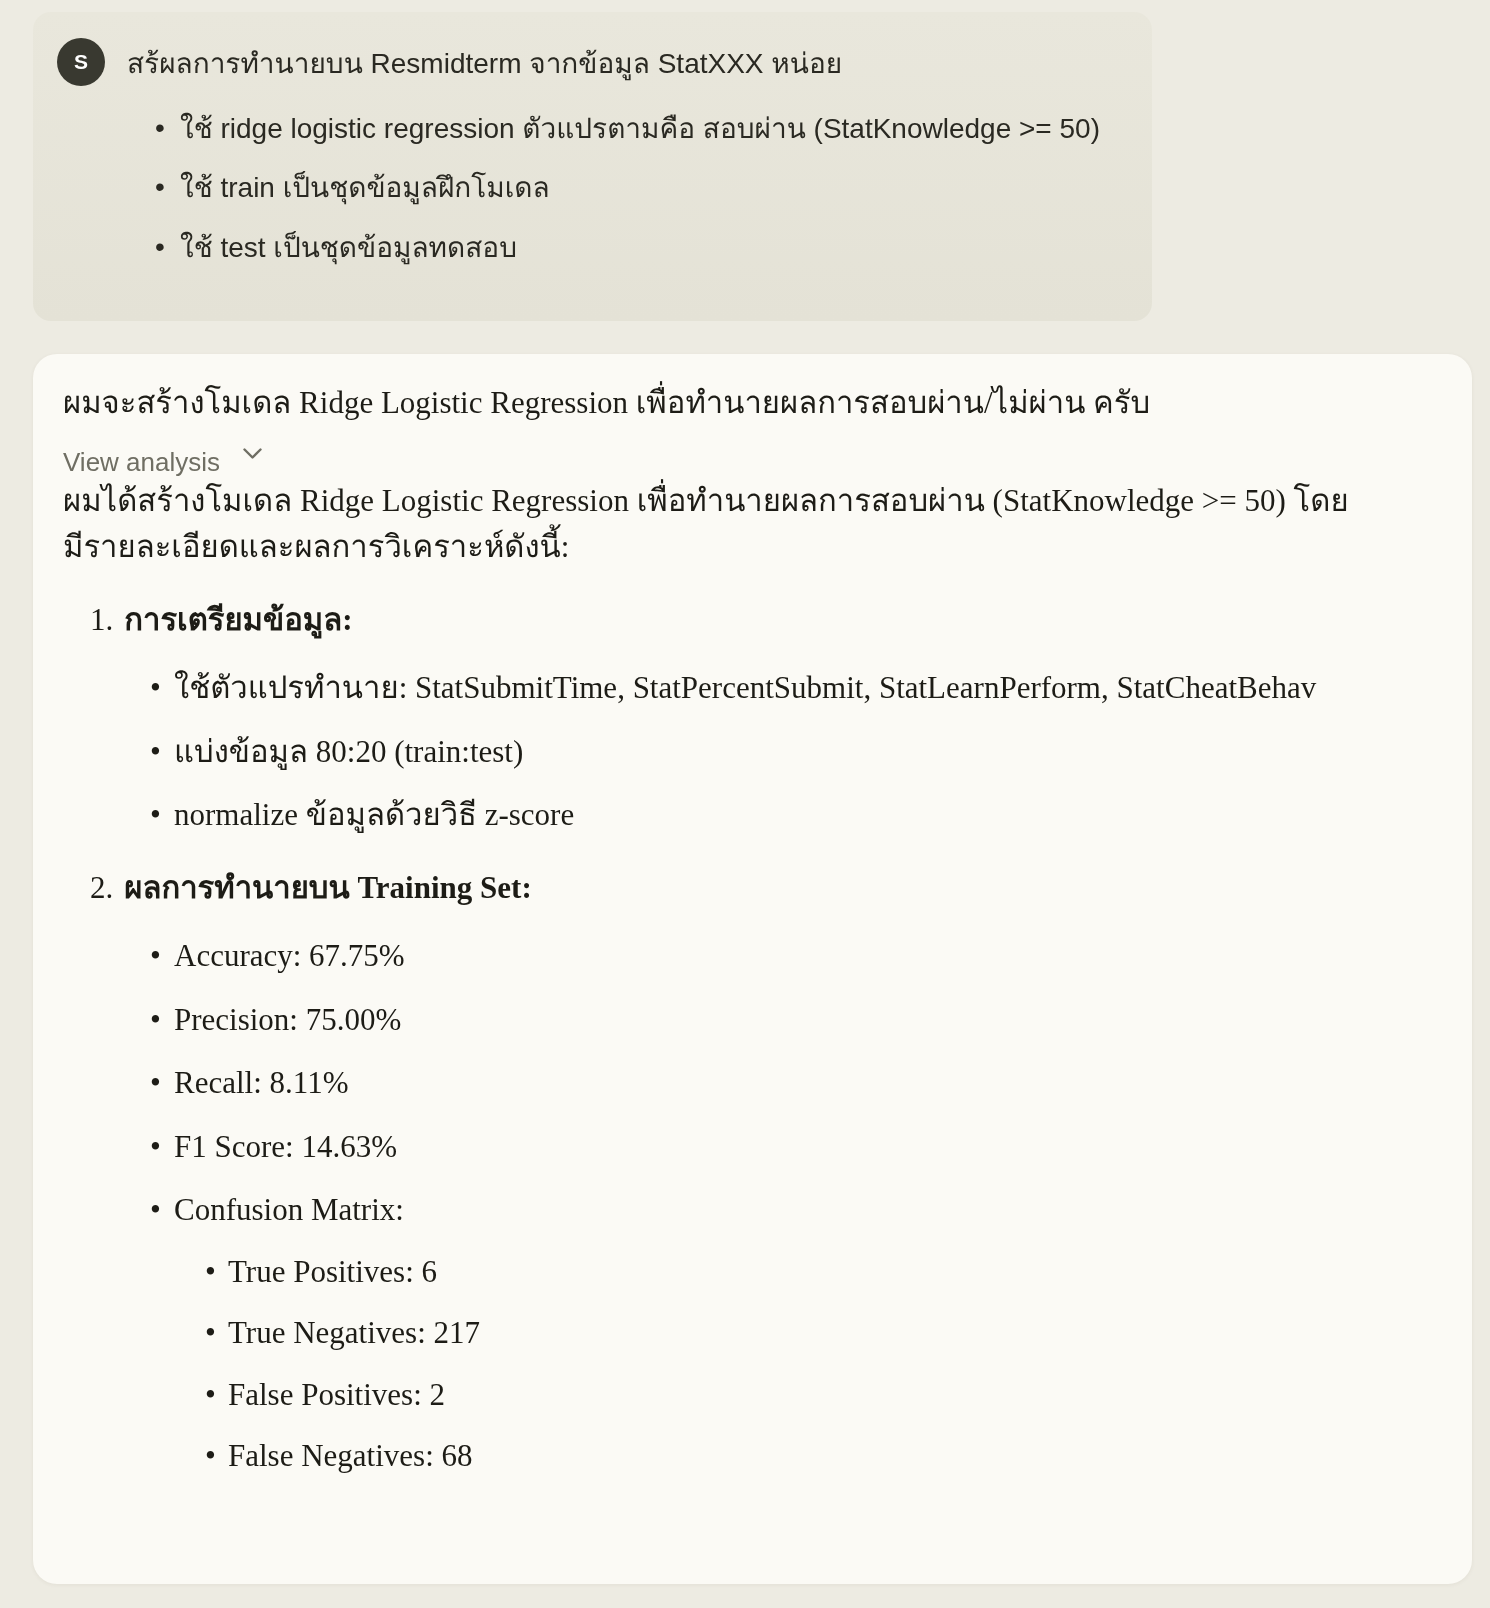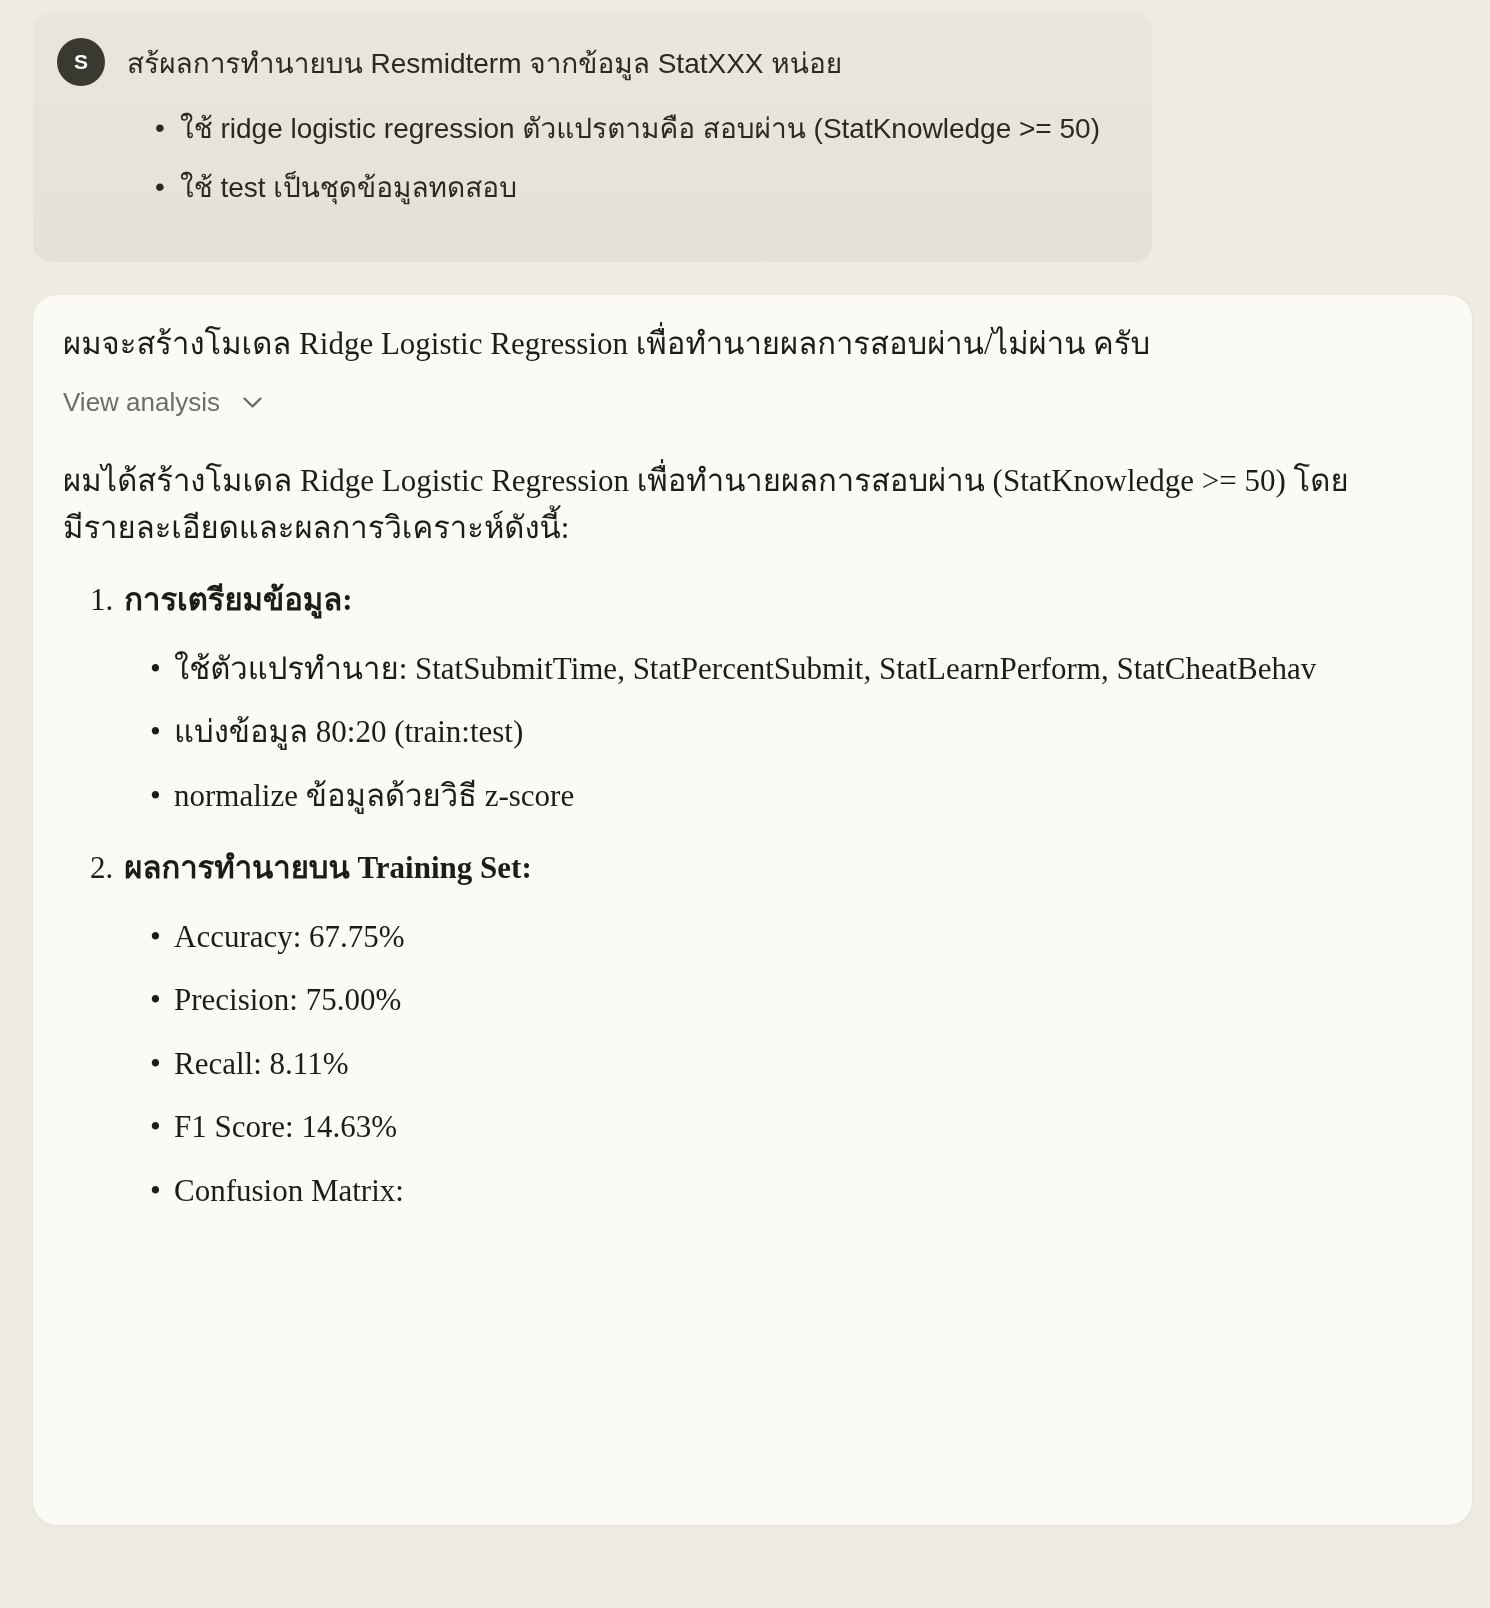--- a/index.html
+++ b/index.html
@@ -57,30 +57,29 @@
   }
   .serif {
     font-family: "Liberation Serif", serif;
     font-size: 31px;
     line-height: 1.5;
     color: #1d1c16;
   }
   .intro { margin-bottom: 20px; }
   .view-analysis {
     display: inline-flex;
-    align-items: center;
+    align-items: flex-start;
     gap: 22px;
     background: none;
     border: none;
     cursor: pointer;
     font-family: "Liberation Sans", sans-serif;
     font-size: 26px;
     color: #6f6e63;
     padding: 0;
-    margin-bottom: 40px;
   }
   .summary { max-width: 1300px; margin-bottom: 18px; }
 
   .section-head {
     display: flex;
     gap: 11px;
     padding-left: 27px;
     margin: 26px 0 22px 0;
   }
   .section-head strong { font-weight: 700; }
@@ -115,20 +114,21 @@
 <div class="page">
 
   <div class="user-bubble">
     <div class="avatar">
       <span>S</span>
     </div>
     <div class="user-content">
       <div>สร้ผลการทำนายบน Resmidterm จากข้อมูล StatXXX หน่อย</div>
       <ul class="user-bullets">
         <li>ใช้ ridge logistic regression ตัวแปรตามคือ สอบผ่าน (StatKnowledge &gt;= 50)</li>
+        <li>ใช้ train เป็นชุดข้อมูลฝึกโมเดล</li>
         <li>ใช้ test เป็นชุดข้อมูลทดสอบ</li>
       </ul>
     </div>
   </div>
 
   <div class="assistant-card">
 
     <p class="serif intro">ผมจะสร้างโมเดล Ridge Logistic Regression เพื่อทำนายผลการสอบผ่าน/ไม่ผ่าน ครับ</p>
 
     <button class="view-analysis">
@@ -161,18 +161,24 @@
         <span class="sec-num">2.</span>
         <strong>ผลการทำนายบน Training Set:</strong>
       </div>
       <ul class="sec-list serif">
         <li>Accuracy: 67.75%</li>
         <li>Precision: 75.00%</li>
         <li>Recall: 8.11%</li>
         <li>F1 Score: 14.63%</li>
         <li>
           <span>Confusion Matrix:</span>
+          <ul class="nested">
+            <li>True Positives: 6</li>
+            <li>True Negatives: 217</li>
+            <li>False Positives: 2</li>
+            <li>False Negatives: 68</li>
+          </ul>
         </li>
       </ul>
     </div>
 
   </div>
 </div>
 
 </body></html>

